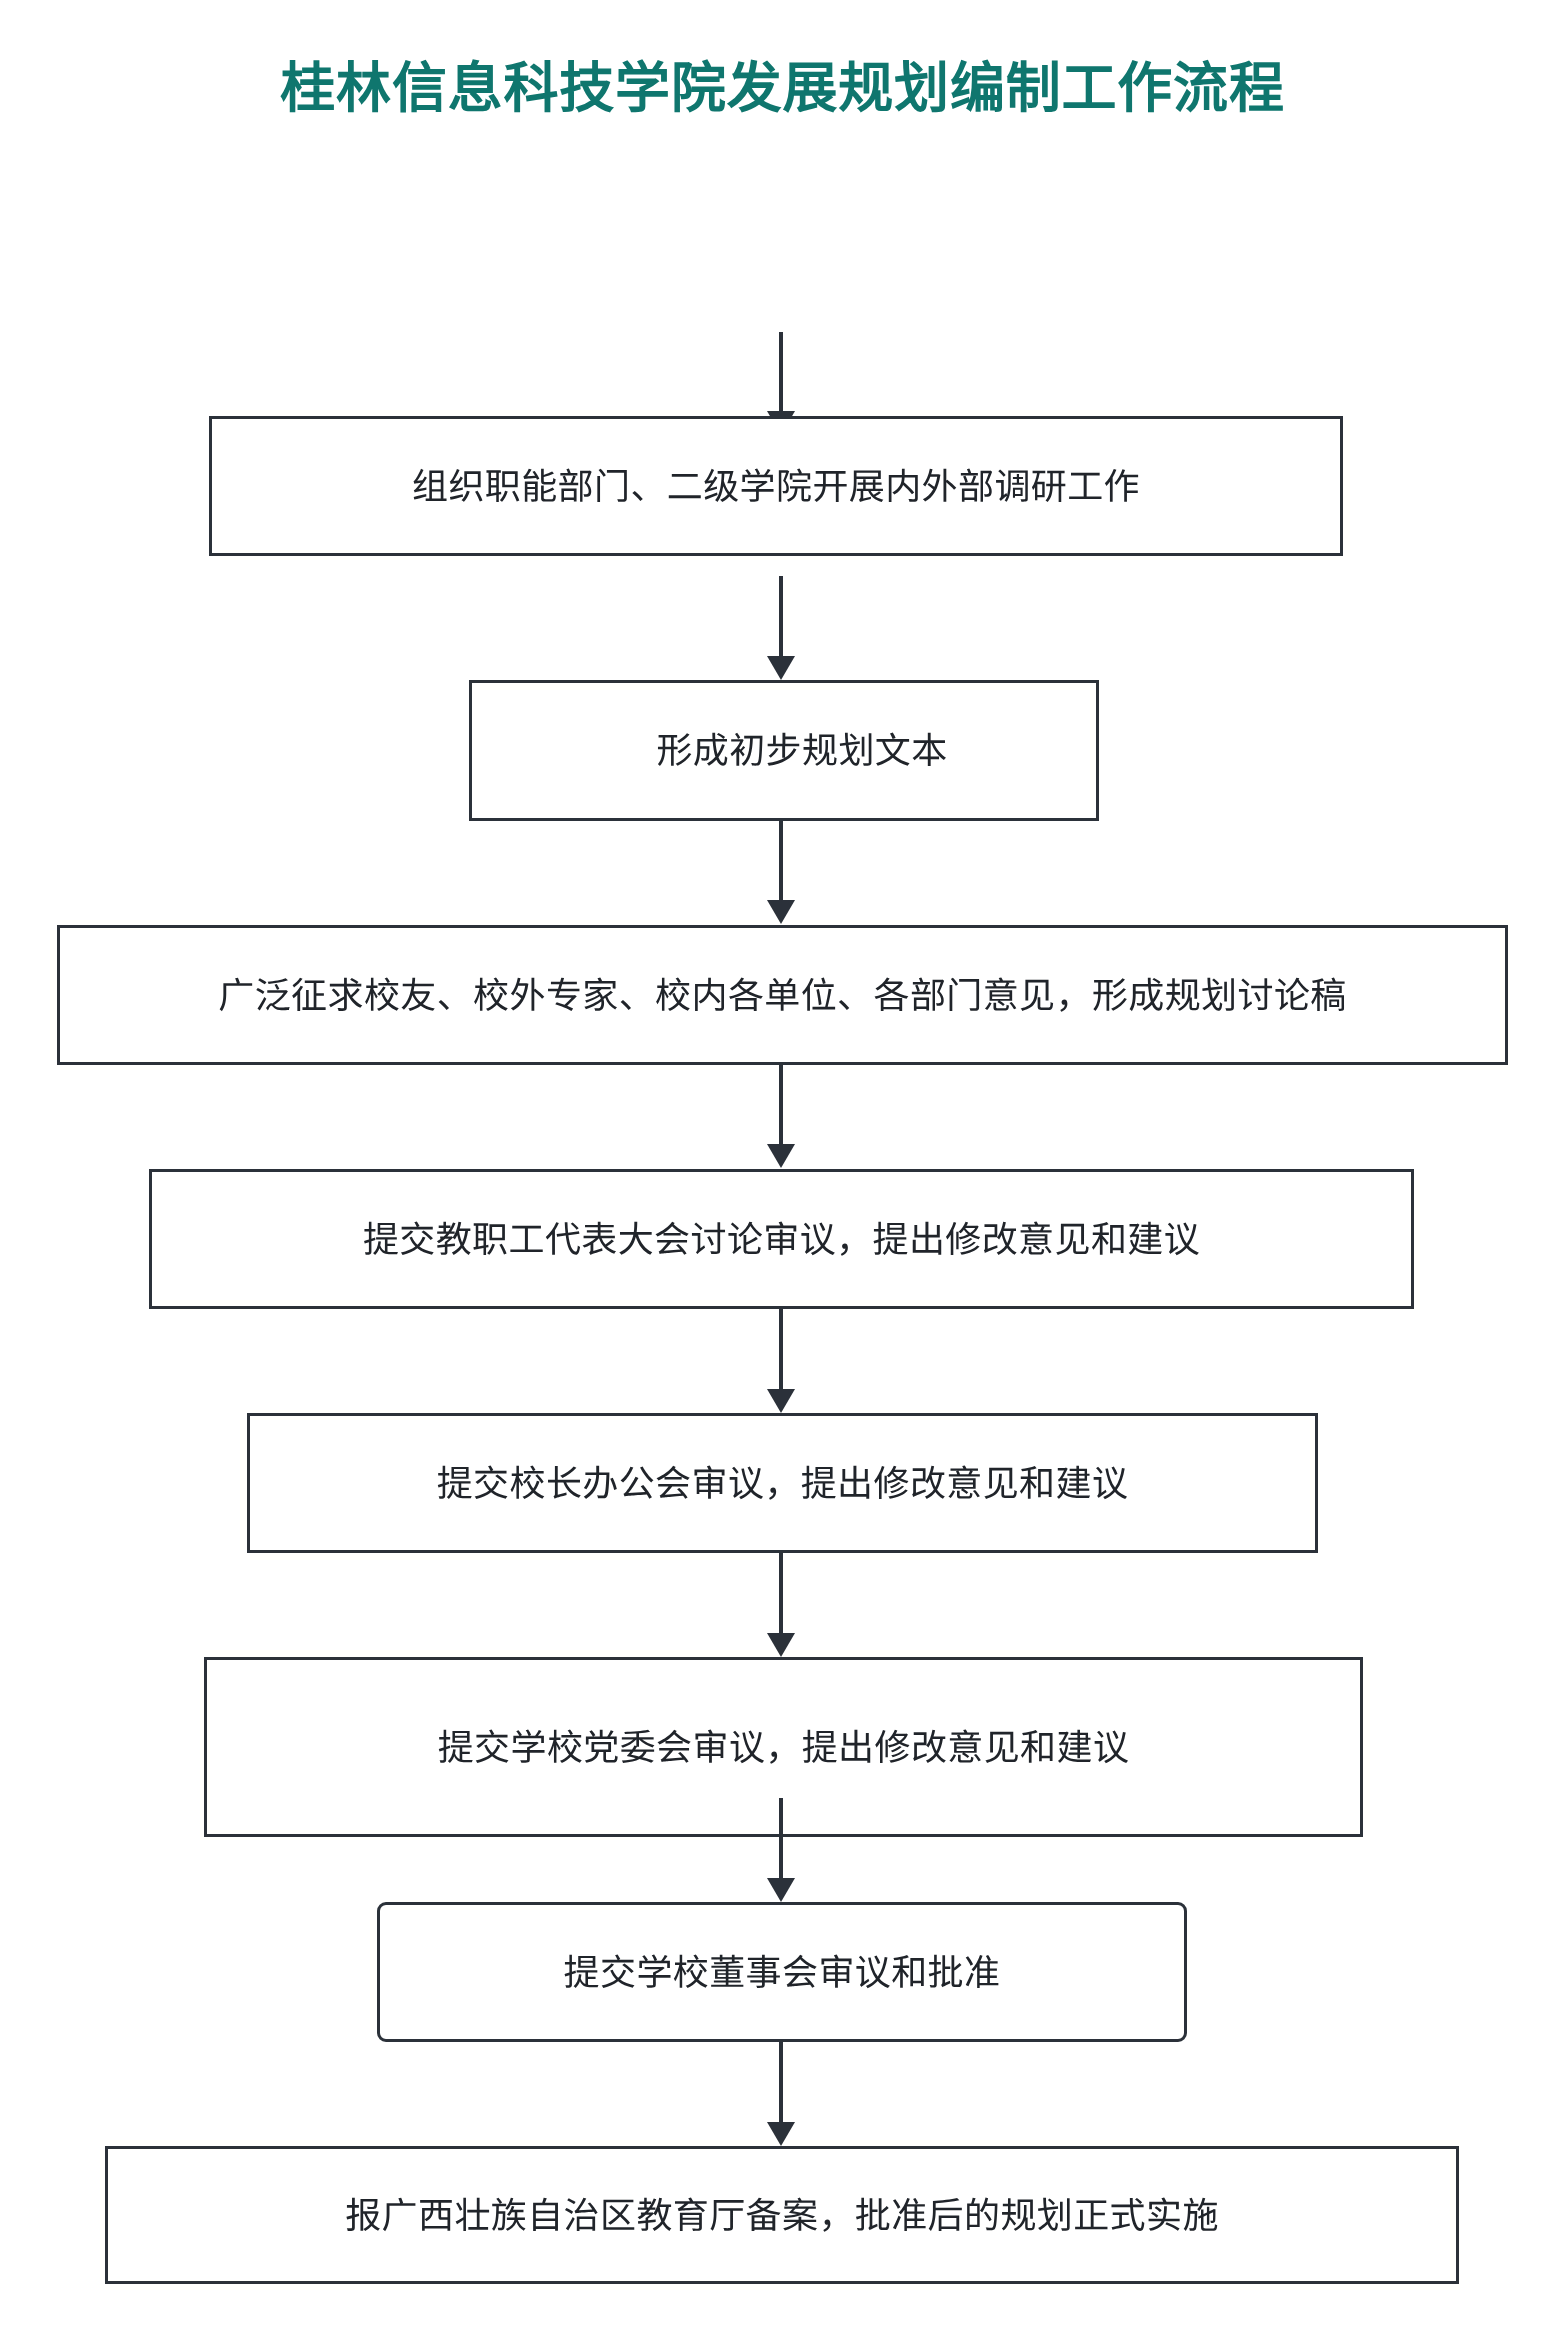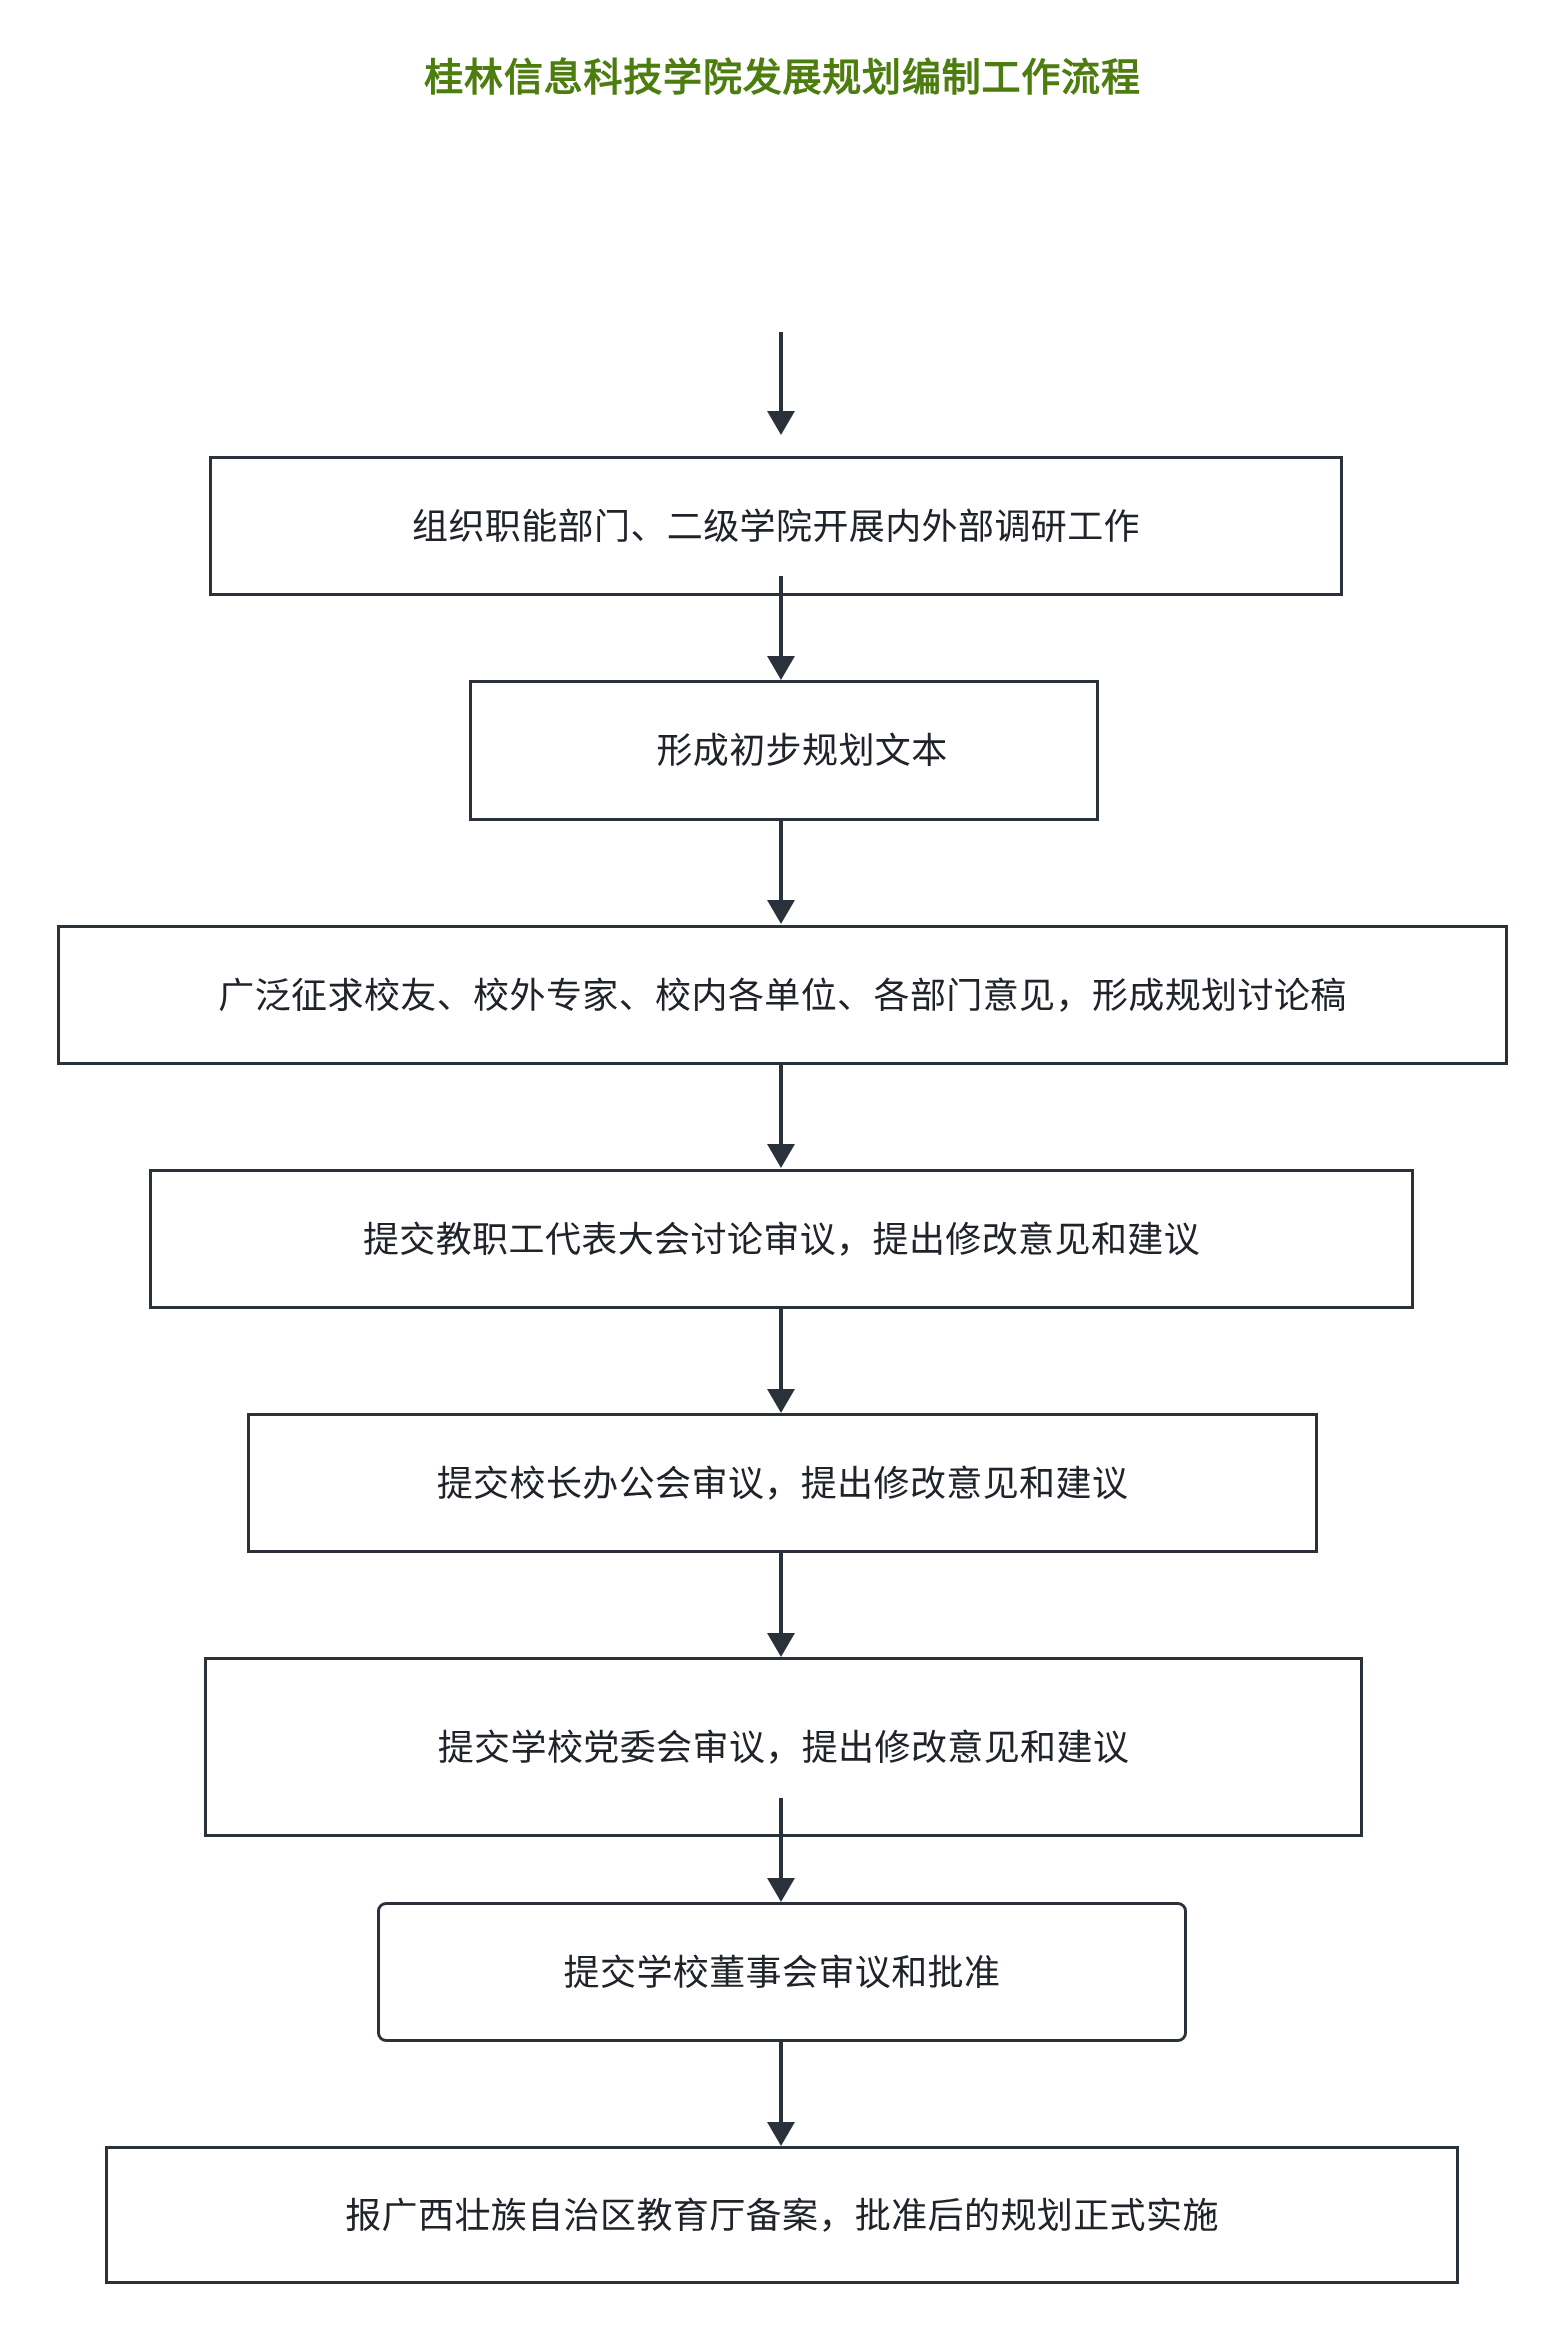--- a/index.html
+++ b/index.html
@@ -22,24 +22,24 @@
     margin: 0 auto;
   }
 
   
   .chart-title {
     position: absolute;
     left: 0;
     top: 55px;
     width: 1565px;
     text-align: center;
-    font-size: 39px;
+    font-size: 55px;
     font-weight: 700;
     letter-spacing: 0.8px;
-    color: #4d7c0f;
+    color: #0f766e;
     line-height: 1.2;
     white-space: nowrap;
   }
 
   
   .node {
     position: absolute;
     box-sizing: border-box;
     border: 3.3px solid #2b313a;
     background: #ffffff;
@@ -90,21 +90,21 @@
 <div id="flowchart-page">
 
   <div class="chart-title">桂林信息科技学院发展规划编制工作流程</div>
 
 
   <div class="connector" style="left:781px; top:332px; height:103px;">
     <div class="stem" style="height:79px;"></div>
     <div class="head"></div>
   </div>
 
-  <div class="node" style="left:209px; top:456px; width:1134px; height:140px;">
+  <div class="node" style="left:209px; top:416px; width:1134px; height:140px;">
     <span class="node-label">组织职能部门、二级学院开展内外部调研工作</span>
   </div>
 
   <div class="connector" style="left:781px; top:576px; height:104px;">
     <div class="stem" style="height:80px;"></div>
     <div class="head"></div>
   </div>
 
   <div class="node" style="left:469px; top:680px; width:630px; height:141px;padding-left:36px;">
     <span class="node-label">形成初步规划文本</span>

